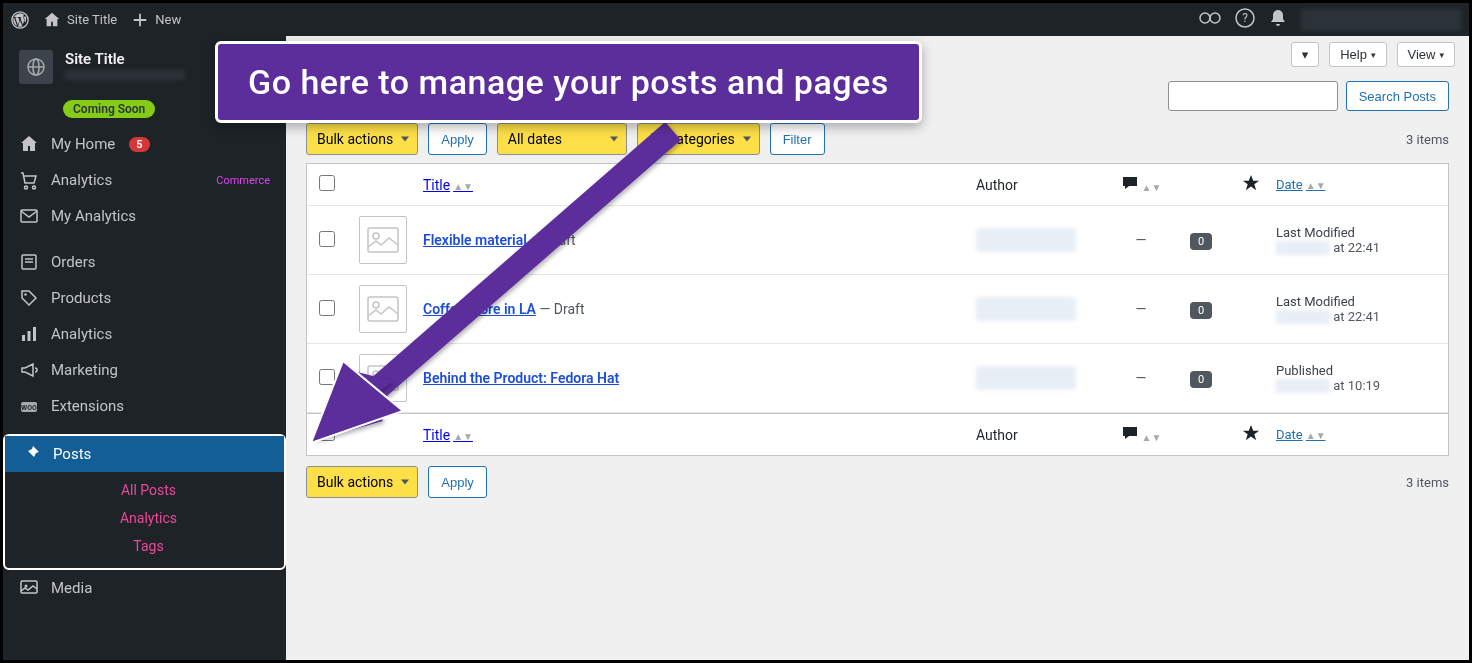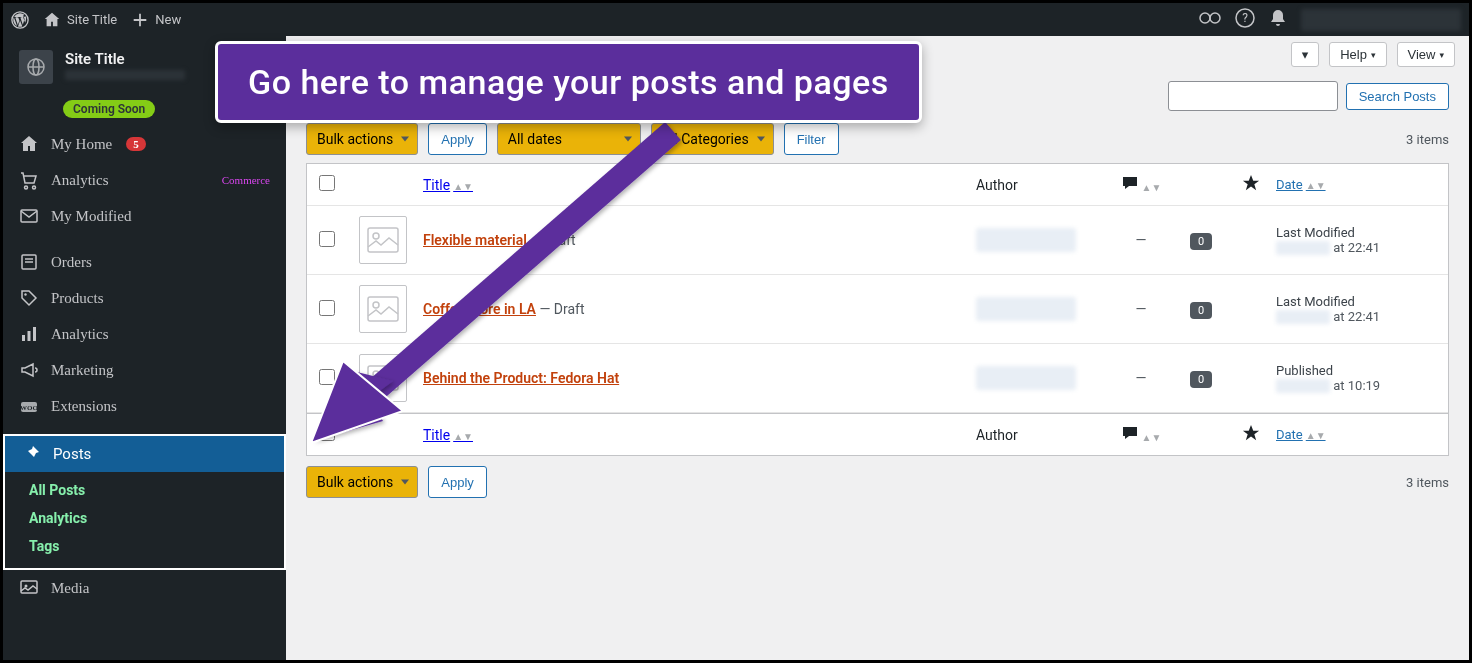--- a/index.html
+++ b/index.html
@@ -11,52 +11,52 @@
 .wp-logo { width: 18px; height: 18px; }
 .house-icon, .plus-icon { width: 18px; height: 18px; }
 .layout { display: flex; height: calc(100% - 33px); }
 .sidebar { width: 283px; background: #1d2327; color: #c3c4c7; display: flex; flex-direction: column; font-size: 15px; overflow-y: auto; }
 .site-header { padding: 14px 16px 10px; display: flex; align-items: flex-start; gap: 12px; }
 .site-icon { width: 34px; height: 34px; background: #3c434a; border-radius: 3px; display: flex; align-items: center; justify-content: center; color: #a7aaad; }
 .site-title-block { display: flex; flex-direction: column; gap: 2px; }
 .site-title-text { font-weight: 600; color: #f0f0f1; }
 .site-url { font-size: 12px; color: #787c82; }
 .coming-soon { display: inline-block; background: #84cc16; color: #2c3338; font-size: 12px; font-weight: 600; border-radius: 10px; padding: 2px 10px; margin-top: 6px; margin-left: 4px; }
-.menu { list-style: none; font-family: Liberation Serif, serif; }
+.menu { list-style: none; }
 .menu-sep { height: 10px; }
 .menu-item { display: flex; align-items: center; gap: 12px; padding: 8px 16px; cursor: pointer; color: #c3c4c7; position: relative; }
 .menu-item .mi-icon { width: 20px; height: 20px; flex-shrink: 0; }
 .menu-item .mi-badge { background: #d63638; color: #fff; font-size: 11px; border-radius: 10px; padding: 1px 7px; margin-left: 2px; font-weight: 600; }
 .menu-item .mi-right { margin-left: auto; font-size: 11px; color: #d946ef; }
 .menu-item.active { background: #135e96; color: #fff; }
 .submenu { list-style: none; padding: 4px 0 8px; }
-.submenu li { padding: 6px 16px 6px 24px; font-size: 14px; color: #86efac; cursor: pointer; font-weight: bold; }
-.posts-section { border: 2px solid #fff; border-radius: 0; }
+.submenu li { padding: 6px 16px 6px 24px; font-size: 14px; color: #ec4899; cursor: pointer; }
+.posts-section { border: 2px solid #fff; border-radius: 6px; text-align: center; }
 .main { flex: 1; background: #f0f0f1; padding: 0; overflow-y: auto; position: relative; }
 .screen-meta { display: flex; justify-content: flex-end; gap: 10px; padding: 6px 14px; }
 .screen-btn { background: #fff; border: 1px solid #c3c4c7; color: #2c3338; padding: 4px 10px; font-size: 13px; border-radius: 3px; cursor: pointer; display: flex; align-items: center; gap: 4px; }
 .page-head { display: flex; align-items: center; padding: 8px 20px 4px; gap: 12px; }
-.page-actions { margin-left: auto; display: flex; align-items: center; gap: 8px; }
+.page-actions { margin-left: auto; display: flex; gap: 8px; }
 .search-input { border: 1px solid #8c8f94; border-radius: 3px; padding: 4px 8px; width: 170px; height: 30px; font-size: 14px; }
 .search-btn { border: 1px solid #2271b1; color: #2271b1; background: #fff; padding: 5px 12px; border-radius: 3px; font-size: 13px; cursor: pointer; }
 .filter-bar { display: flex; align-items: center; padding: 8px 20px; gap: 10px; }
-.sel { border: 1px solid #8c8f94; border-radius: 3px; padding: 3px 24px 3px 10px; height: 32px; font-size: 14px; background: #eab308; position: relative; display: flex; align-items: center; cursor: pointer; }
+.sel { border: 1px solid #8c8f94; border-radius: 3px; padding: 3px 24px 3px 10px; height: 32px; font-size: 14px; background: #fde047; position: relative; display: flex; align-items: center; cursor: pointer; }
 .sel::after { content: ""; position: absolute; right: 8px; top: 50%; width: 0; height: 0; border-left: 4px solid transparent; border-right: 4px solid transparent; border-top: 5px solid #50575e; transform: translateY(-50%); }
 .apply-btn, .filter-btn { border: 1px solid #2271b1; color: #2271b1; background: #fff; padding: 4px 12px; border-radius: 3px; font-size: 13px; cursor: pointer; height: 32px; }
 .items-count { margin-left: auto; font-size: 13px; color: #50575e; }
 .table { background: #fff; border: 1px solid #c3c4c7; margin: 0 20px; }
 .table-row { display: flex; align-items: center; border-bottom: 1px solid #e5e5e5; padding: 10px 12px; min-height: 40px; }
 .table-row.head, .table-row.foot { font-weight: 400; color: #2271b1; }
 .table-row.foot { border-bottom: none; border-top: 1px solid #c3c4c7; }
 .col-cb { width: 40px; }
 .col-cb input { width: 16px; height: 16px; }
 .col-thumb { width: 64px; }
 .thumb { width: 48px; height: 48px; border: 1px solid #c3c4c7; border-radius: 2px; display: flex; align-items: center; justify-content: center; color: #a7aaad; }
 .col-title { flex: 1; }
-.post-title { color: #c2410c; font-weight: 600; }
+.post-title { color: #1d4ed8; font-weight: 600; }
 .post-status { color: #50575e; font-weight: 400; }
 .col-author { width: 130px; }
 .author-blur { width: 100px; height: 24px; background: #e8eef5; border-radius: 3px; filter: blur(2px); }
 .col-comments { width: 70px; text-align: center; color: #50575e; }
 .col-likes { width: 50px; text-align: center; }
 .like-badge { background: #50575e; color: #fff; font-size: 11px; padding: 2px 8px; border-radius: 4px; }
 .col-star { width: 50px; text-align: center; }
 .col-date { width: 160px; color: #50575e; font-size: 13px; }
 .date-line1 { color: #3c434a; }
 .date-blur { display: inline-block; width: 54px; height: 14px; background: #e8eef5; border-radius: 2px; filter: blur(2px); vertical-align: middle; }
@@ -138,21 +138,21 @@
             <path d="M2 3h2l2 10h9l2-7H5M7 16a1.5 1.5 0 1 0 0 3 1.5 1.5 0 0 0 0-3zm8 0a1.5 1.5 0 1 0 0 3 1.5 1.5 0 0 0 0-3z" fill="none" stroke="currentColor" stroke-width="1.5"></path>
           </svg>
         <span>Analytics</span>
         <span class="mi-right">Commerce</span>
       </li>
       <li class="menu-item">
         <svg class="mi-icon" viewBox="0 0 20 20" fill="currentColor">
             <rect x="2" y="4" width="16" height="12" rx="1" fill="none" stroke="currentColor" stroke-width="1.5"></rect>
             <path d="M2 5l8 6 8-6" fill="none" stroke="currentColor" stroke-width="1.5"></path>
           </svg>
-        <span>My Modified</span>
+        <span>My Analytics</span>
       </li>
       <li class="menu-sep"></li>
       <li class="menu-item">
         <svg class="mi-icon" viewBox="0 0 20 20" fill="currentColor">
             <rect x="3" y="3" width="14" height="14" rx="1" fill="none" stroke="currentColor" stroke-width="1.5"></rect>
             <line x1="6" y1="7" x2="14" y2="7" stroke="currentColor" stroke-width="1.5"></line>
             <line x1="6" y1="10" x2="14" y2="10" stroke="currentColor" stroke-width="1.5"></line>
           </svg>
         <span>Orders</span>
       </li>
@@ -229,21 +229,21 @@
     <div class="page-head">
       <div class="page-actions">
         <input class="search-input" type="text" placeholder="" style="">
         <button class="search-btn">Search Posts</button>
       </div>
     </div>
 
     <div class="filter-bar">
       <div class="sel">Bulk actions</div>
       <button class="apply-btn">Apply</button>
-      <div class="sel" style="width:144px">All dates</div>
+      <div class="sel" style="width:130px">All dates</div>
       <div class="sel">All Categories</div>
       <button class="filter-btn">Filter</button>
       <span class="items-count">3 items</span>
     </div>
 
     <div class="table">
       <div class="table-row head">
         <div class="col-cb"><input type="checkbox" style=""></div>
         <div class="col-thumb"></div>
         <div class="col-title"><a href="#"><span>Title</span><span class="sort-icon">▲▼</span></a></div>

